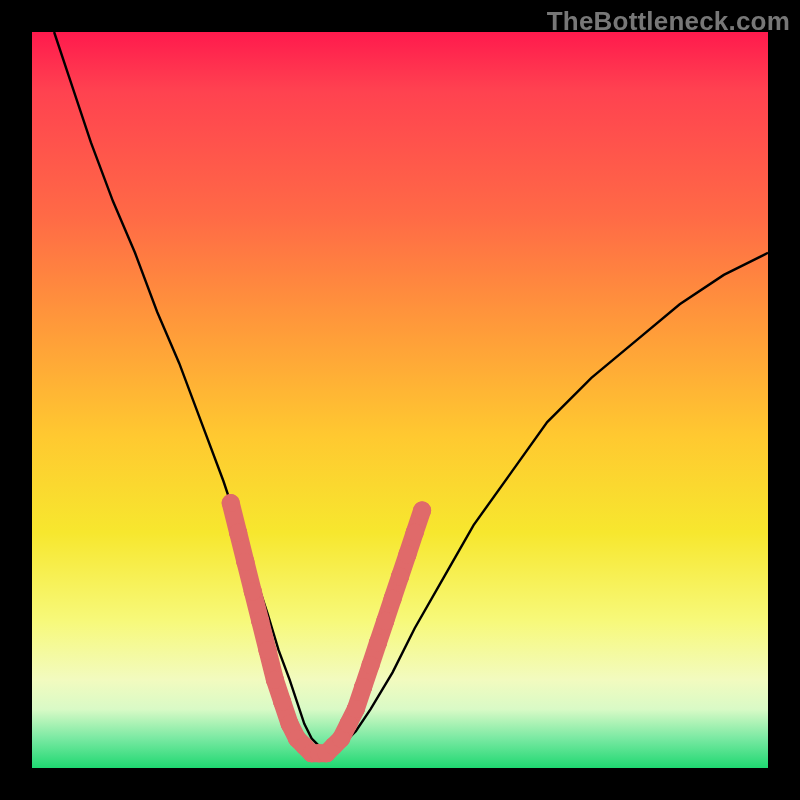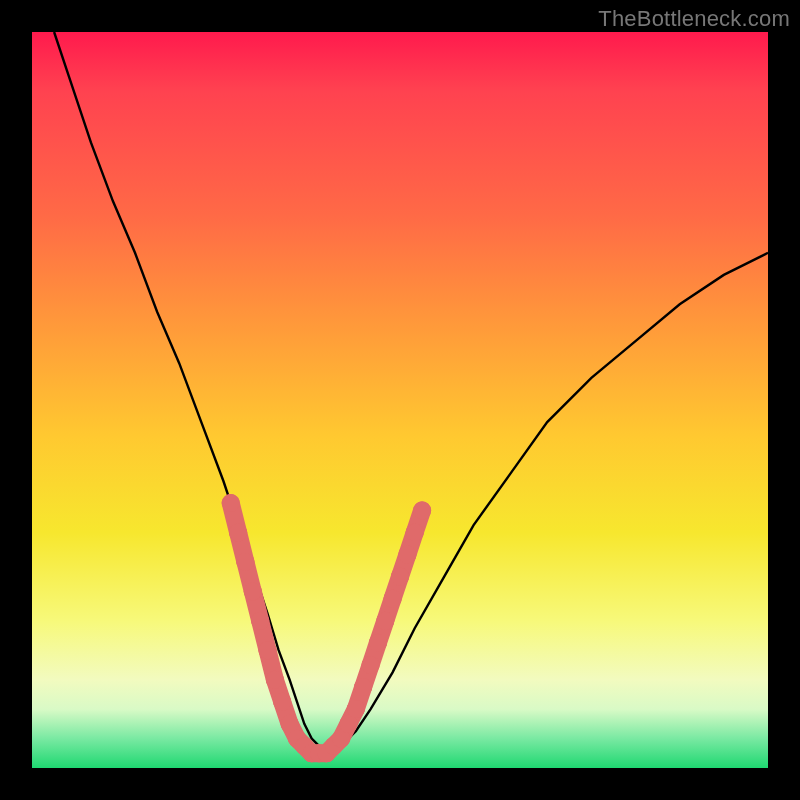--- a/index.html
+++ b/index.html
@@ -39,23 +39,23 @@
       #d9fac6 92%,
       #79e9a2 96%,
       #1fd871 100%
     );
   }
   .watermark {
     position: absolute;
     top: 6px;
     right: 10px;
     color: #777;
-    font-size: 22px;
+    font-size: 26px;
     letter-spacing: 0.2px;
-    font-weight: 400;
+    font-weight: 700;
   }
   svg.curve {
     position: absolute;
     top: 0;
     left: 0;
     width: 736px;
     height: 736px;
     overflow: visible;
   }
 </style>

